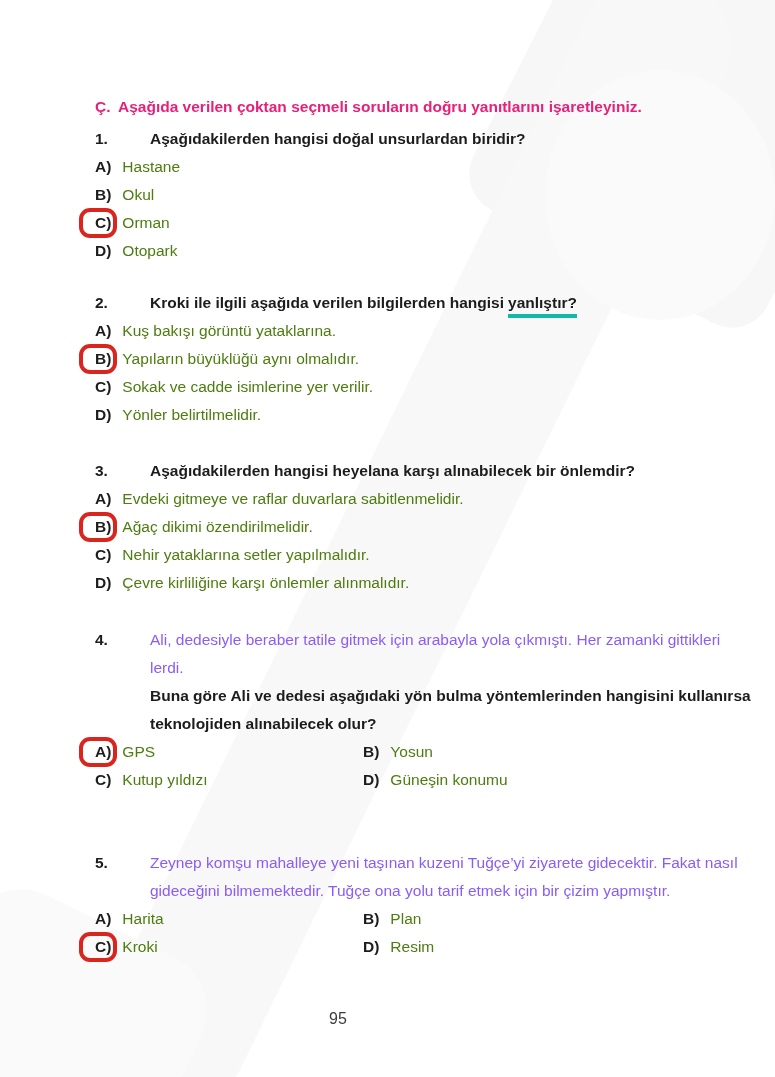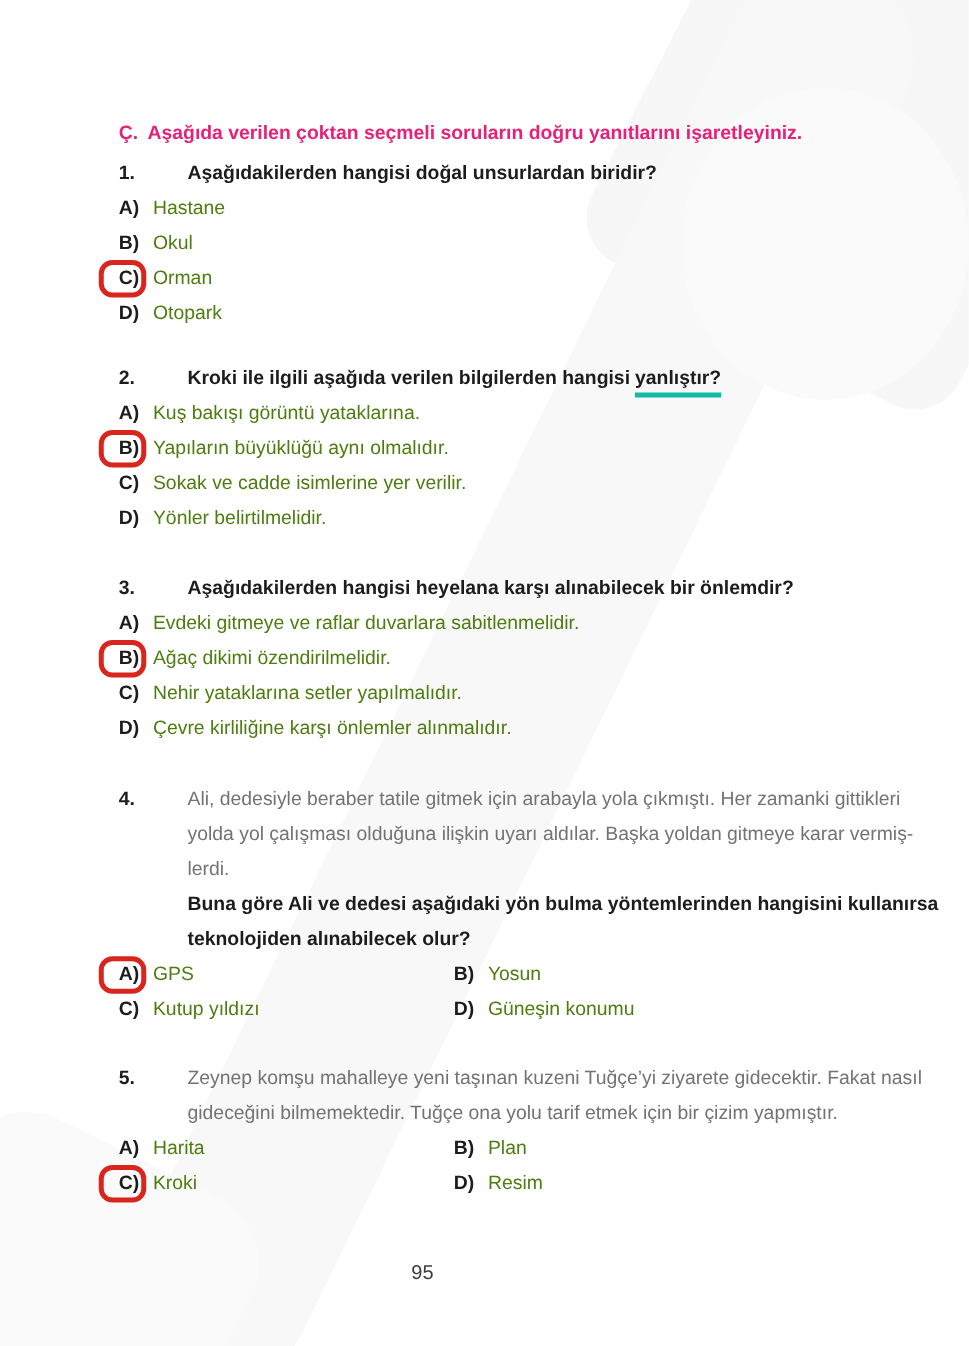--- a/index.html
+++ b/index.html
@@ -15,21 +15,21 @@
   .wm-blob     { left:545px; top:70px; width:230px; height:250px; background:#fafafa; border-radius:50%; }
   .wm-bottom   { left:-90px; top:910px; width:260px; height:320px; background:#fafafa; transform:rotate(26deg); border-radius:60px; }
 
   .content { position:relative; z-index:1; width:100%; height:100%; }
 
   .block { position:absolute; left:95px; width:600px; font-size:15.5px; color:#3f3f3f; }
 
   .q-row { display:flex; align-items:flex-start; }
   .q-num { flex:0 0 23px; font-weight:700; color:#1c1c1c; line-height:28px; }
   .q-body { flex:1;margin-left:32px; }
-  .line { line-height:28px; white-space:nowrap; color:#737373; }
+  .line { line-height:28px; white-space:nowrap; color:#8b5cf6; }
   .line.bold { font-weight:700; color:#1c1c1c; }
   .q-title { line-height:28px; font-weight:700; color:#1c1c1c; white-space:nowrap; }
   .u { border-bottom:4px solid #14b8a6; padding-bottom:3px; margin-left:4px; }
 
   .opts { margin-top:0; }
   .option { display:flex; align-items:center; height:28px; white-space:nowrap; }
   .opt-letter {
     display:inline-block;
     font-weight:700; color:#1c1c1c;
     border:4px solid transparent; border-radius:11px;
@@ -144,21 +144,20 @@
           <span class="opt-text">Çevre kirliliğine karşı önlemler alınmalıdır.</span>
         </div>
       </div>
     </div>
 
     <div class="block" style="top:626px;">
       <div class="q-row">
         <span class="q-num">4.</span>
         <div class="q-body">
           <div class="line">Ali, dedesiyle beraber tatile gitmek için arabayla yola çıkmıştı. Her zamanki gittikleri</div>
-          <div class="line">yolda yol çalışması olduğuna ilişkin uyarı aldılar. Başka yoldan gitmeye karar vermiş-</div>
           <div class="line">lerdi.</div>
           <div class="line bold">Buna göre Ali ve dedesi aşağıdaki yön bulma yöntemlerinden hangisini kullanırsa</div>
           <div class="line bold">teknolojiden alınabilecek olur?</div>
         </div>
       </div>
       <div class="opts opts-grid">
         <div class="option">
           <span class="opt-letter marked">A)</span>
           <span class="opt-text">GPS</span>
         </div>

